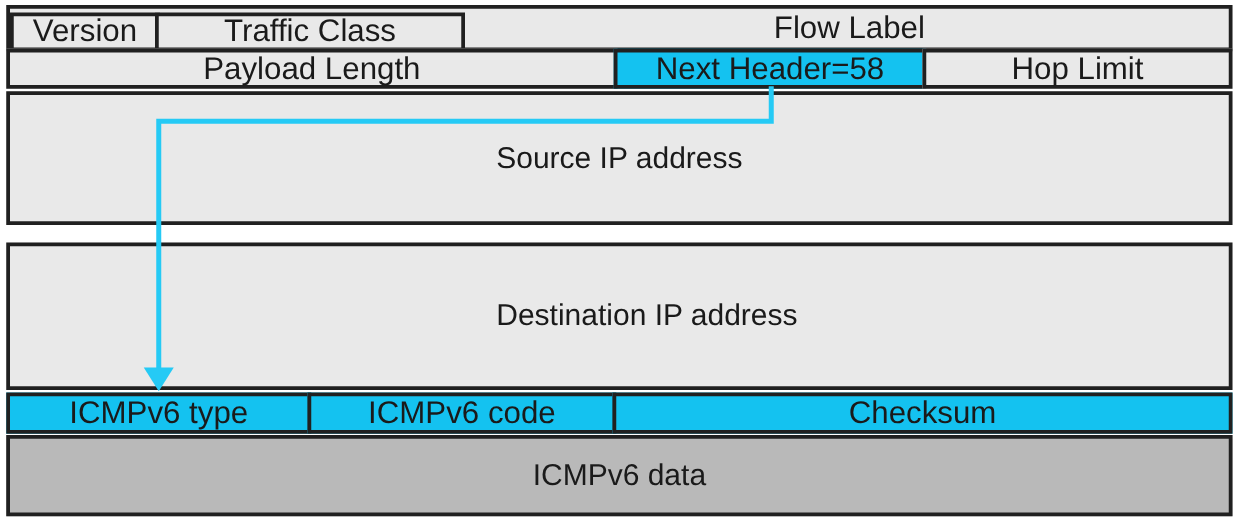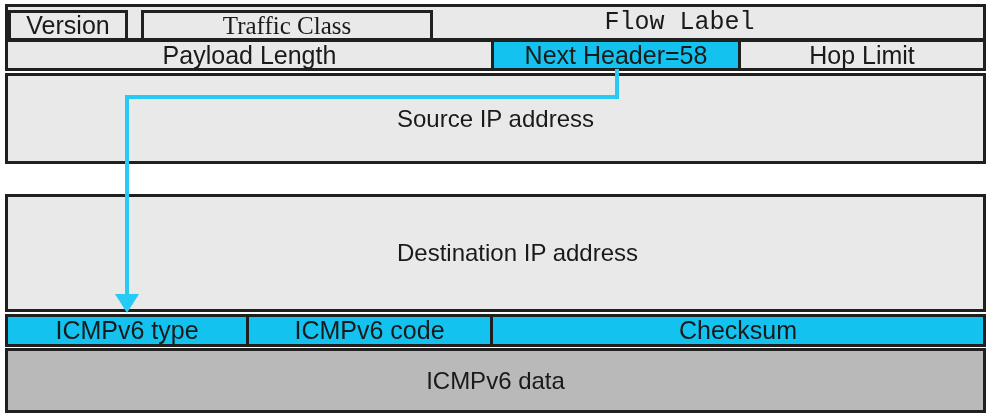--- a/index.html
+++ b/index.html
@@ -19,30 +19,30 @@
     background:var(--field-fill);
     font-size:25px;
     line-height:1;
     white-space:nowrap;
   }
   .big{font-size:24px;}
   .hl{background:var(--highlight);}
   .gray{background:var(--data-fill);}
 
   
-  .b-flow    {left:5px;  top:4px;  width:981px; height:37px; justify-content:flex-start;font-family:Liberation Mono, monospace;}
+  .b-flow    {left:5px;  top:4px;  width:981px; height:37px; justify-content:flex-start;}
   .b-flow .flow-lbl{position:absolute;left:368px;right:0;text-align:center;}
   .b-version {left:8px;  top:10px; width:120px; height:31px;}
-  .b-traffic {left:141px;top:10px; width:292px; height:31px;font-family:Liberation Serif, serif;}
+  .b-traffic {left:124px;top:10px; width:248px; height:31px;}
   
   .b-payload {left:5px;  top:39px; width:489px; height:32px;}
   .b-nexthdr {left:491px;top:39px; width:250px; height:32px;}
   .b-hop     {left:738px;top:39px; width:248px; height:32px;}
   
-  .b-src     {left:5px;  top:73px; width:981px; height:91px;}
+  .b-src     {left:5px;  top:73px; width:981px; height:107px;}
   .b-dst     {left:5px;  top:194px;width:981px; height:118px;padding-left:44px;}
   
   .b-type    {left:5px;  top:314px;width:244px; height:33px;}
   .b-code    {left:246px;top:314px;width:247px; height:33px;}
   .b-chksum  {left:490px;top:314px;width:496px; height:33px;align-items:center;}
   
   .b-data    {left:5px;  top:348px;width:981px; height:65px;}
 
   .arrow-svg{
     position:absolute;left:0;top:0;width:992px;height:420px;

